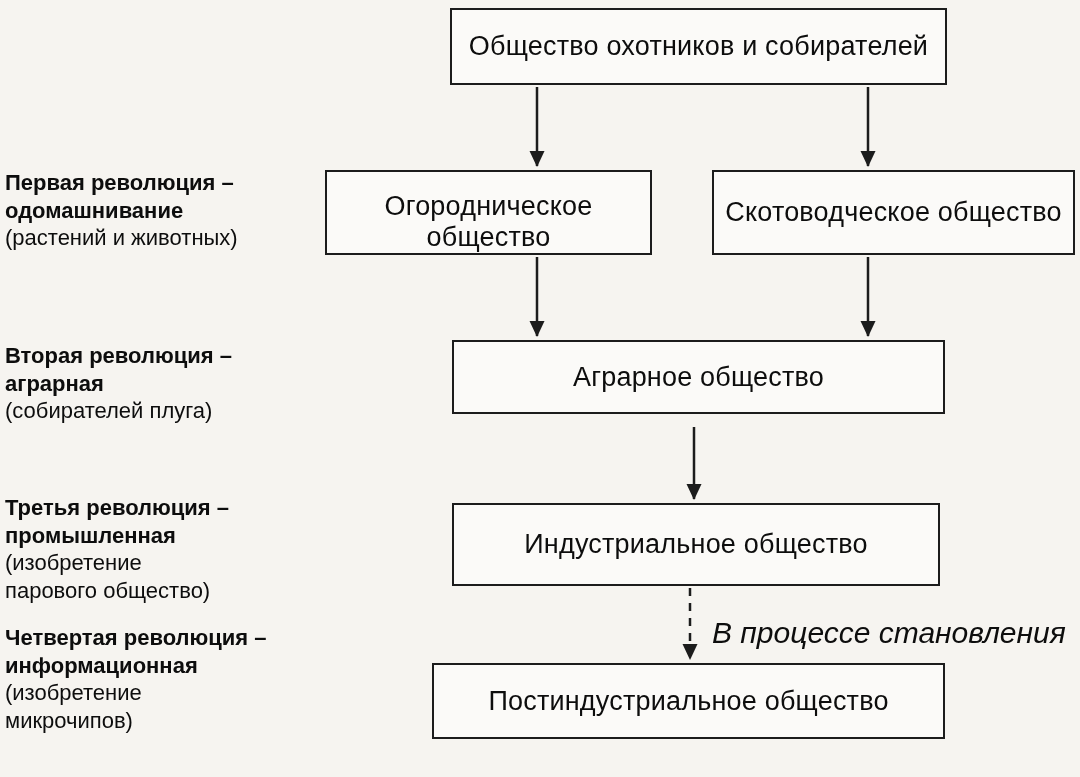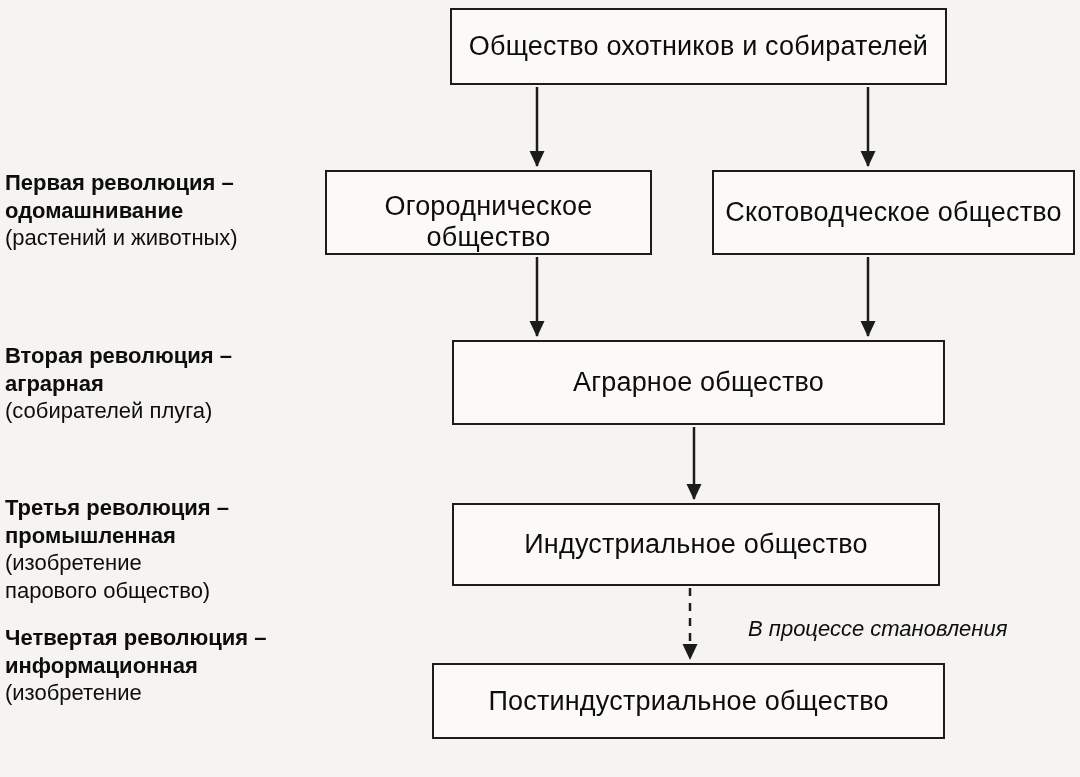--- a/index.html
+++ b/index.html
@@ -30,45 +30,44 @@
     align-items: center;
     justify-content: center;
     text-align: center;
     font-size: 27px;
     letter-spacing: 0.2px;
     color: #0d0d0d;
   }
   .node-hunter        { left: 450px; top: 8px;   width: 497px; height: 77px; }
   .node-horticultural { left: 325px; top: 170px; width: 327px; height: 85px; align-items: flex-end; }
   .node-pastoral      { left: 712px; top: 170px; width: 363px; height: 85px; }
-  .node-agrarian      { left: 452px; top: 340px; width: 493px; height: 85px; }
+  .node-agrarian      { left: 452px; top: 340px; width: 493px; height: 74px; }
   .node-industrial    { left: 452px; top: 503px; width: 488px; height: 83px; }
   .node-postindustrial{ left: 432px; top: 663px; width: 513px; height: 76px; }
   .rev {
     position: absolute;
     left: 5px;
     width: 320px;
     font-size: 22px;
     line-height: 27.5px;
     color: #0d0d0d;
   }
   .rev .b { font-weight: bold; }
   .rev-1 { top: 169px; }
   .rev-2 { top: 342px; }
   .rev-3 { top: 494px; }
   .rev-4 { top: 624px; }
   .annotation {
     position: absolute;
     left: 712px;
     top: 616px;
-    font-size: 22px;
+    font-size: 30px;
     font-style: italic;
     color: #0d0d0d;
     white-space: nowrap;
-    margin-left: 36px;
   }
 </style>
 </head>
 <body>
 
 <div class="canvas">
 
   <svg class="arrows" viewBox="0 0 1080 777">
     <defs>
       <marker id="ah" markerUnits="userSpaceOnUse" markerWidth="18" markerHeight="16" refX="15" refY="7.5" orient="auto">
@@ -131,15 +130,16 @@
     <div class="b">Третья революция –</div>
     <div class="b">промышленная</div>
     <div>(изобретение</div>
     <div>парового общество)</div>
   </div>
 
   <div class="rev rev-4">
     <div class="b">Четвертая революция –</div>
     <div class="b">информационная</div>
     <div>(изобретение</div>
+    <div>микрочипов)</div>
   </div>
 
 </div>
 
 </body></html>

